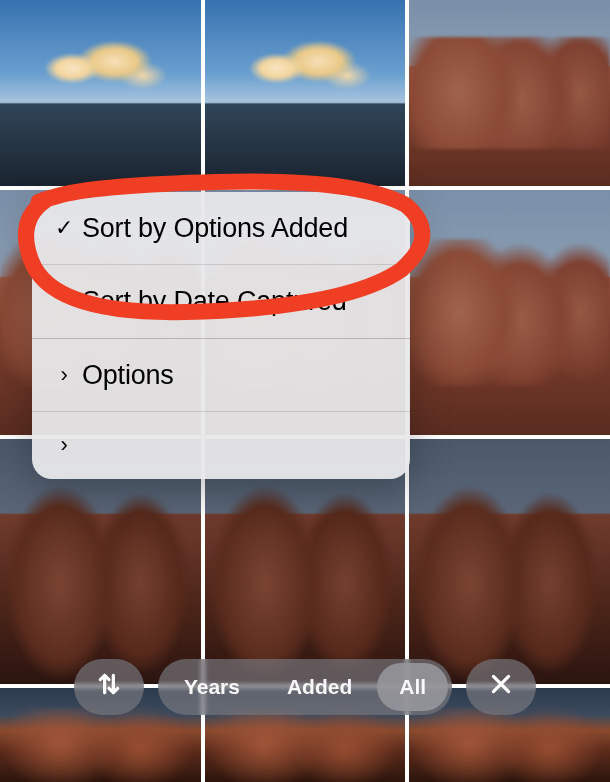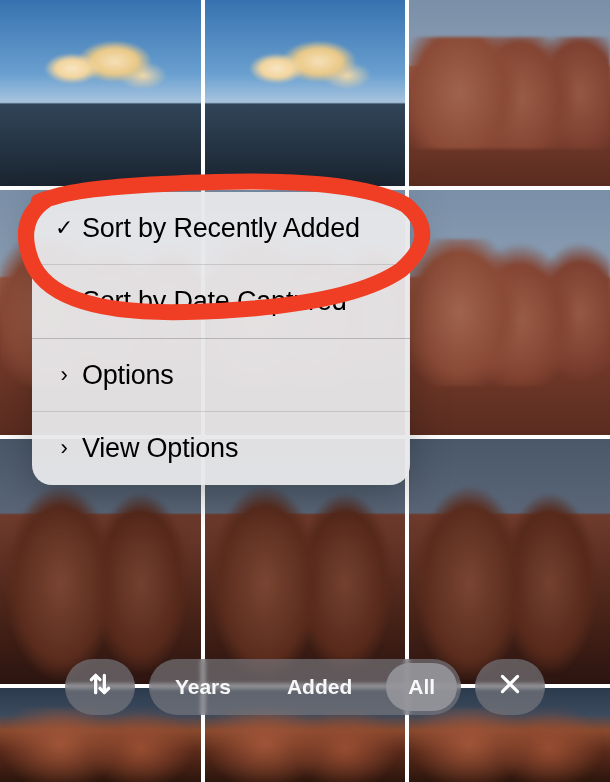--- a/index.html
+++ b/index.html
@@ -100,21 +100,21 @@
   }
   .pill, .segmented {
     height: 56px;
     border-radius: 28px;
     background: rgba(120,120,125,0.68);
     backdrop-filter: blur(2px);
     display: flex; align-items: center; justify-content: center;
     color: #fff;
   }
   .pill { width: 70px; font-size: 24px; }
-  .segmented { padding: 4px; gap: 12px; }
+  .segmented { padding: 4px; gap: 3px; }
   .seg {
     padding: 0 22px; height: 48px; display: flex; align-items: center;
     font-size: 21px; font-weight: 600; color: rgba(255,255,255,0.95);
     border-radius: 24px;
   }
   .seg.selected { background: rgba(150,150,155,0.9); justify-content: flex-end; }
 
   .icon-sort svg, .icon-close svg { width: 26px; height: 26px; stroke: #fff; stroke-width: 3; fill: none; stroke-linecap: round; stroke-linejoin: round; }
 
   
@@ -148,33 +148,32 @@
   <div class="thumb rockdark"></div>
 
   <div class="thumb sunset"></div>
   <div class="thumb sunset"></div>
   <div class="thumb sunset"></div>
 </div>
 
 <div class="menu">
   <div class="menu-item">
     <span class="menu-lead">✓</span>
-    <span class="menu-label">Sort by Recently Added</span>
+    <span class="menu-label">Sort by Options Added</span>
   </div>
   <div class="menu-item">
     <span class="menu-lead"></span>
     <span class="menu-label">Sort by Date Captured</span>
   </div>
   <div class="menu-item section-start">
     <span class="menu-lead">›</span>
     <span class="menu-label">Options</span>
   </div>
   <div class="menu-item">
     <span class="menu-lead">›</span>
-    <span class="menu-label">View Options</span>
   </div>
 </div>
 
 <div class="annotation">
   <svg viewBox="0 0 440 170">
     <path d="M 40 40 Q 10 60 25 100 Q 45 155 180 152 Q 340 148 395 110 Q 435 75 400 45 Q 350 18 210 22 Q 95 25 55 35 Q 20 45 40 40"></path>
   </svg>
 </div>
 
 <div class="toolbar">

